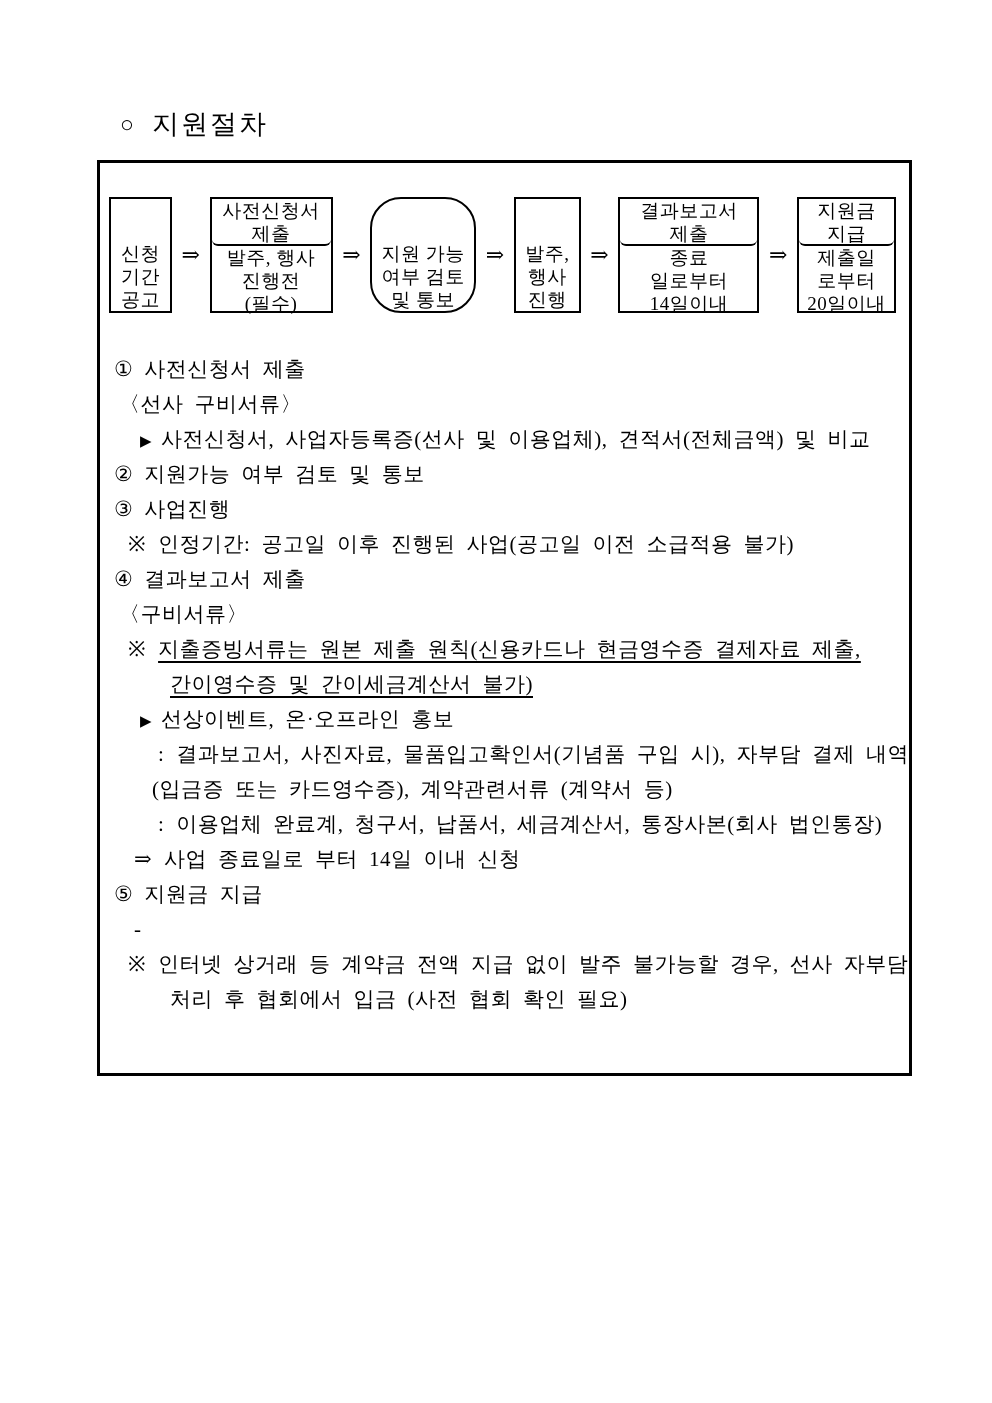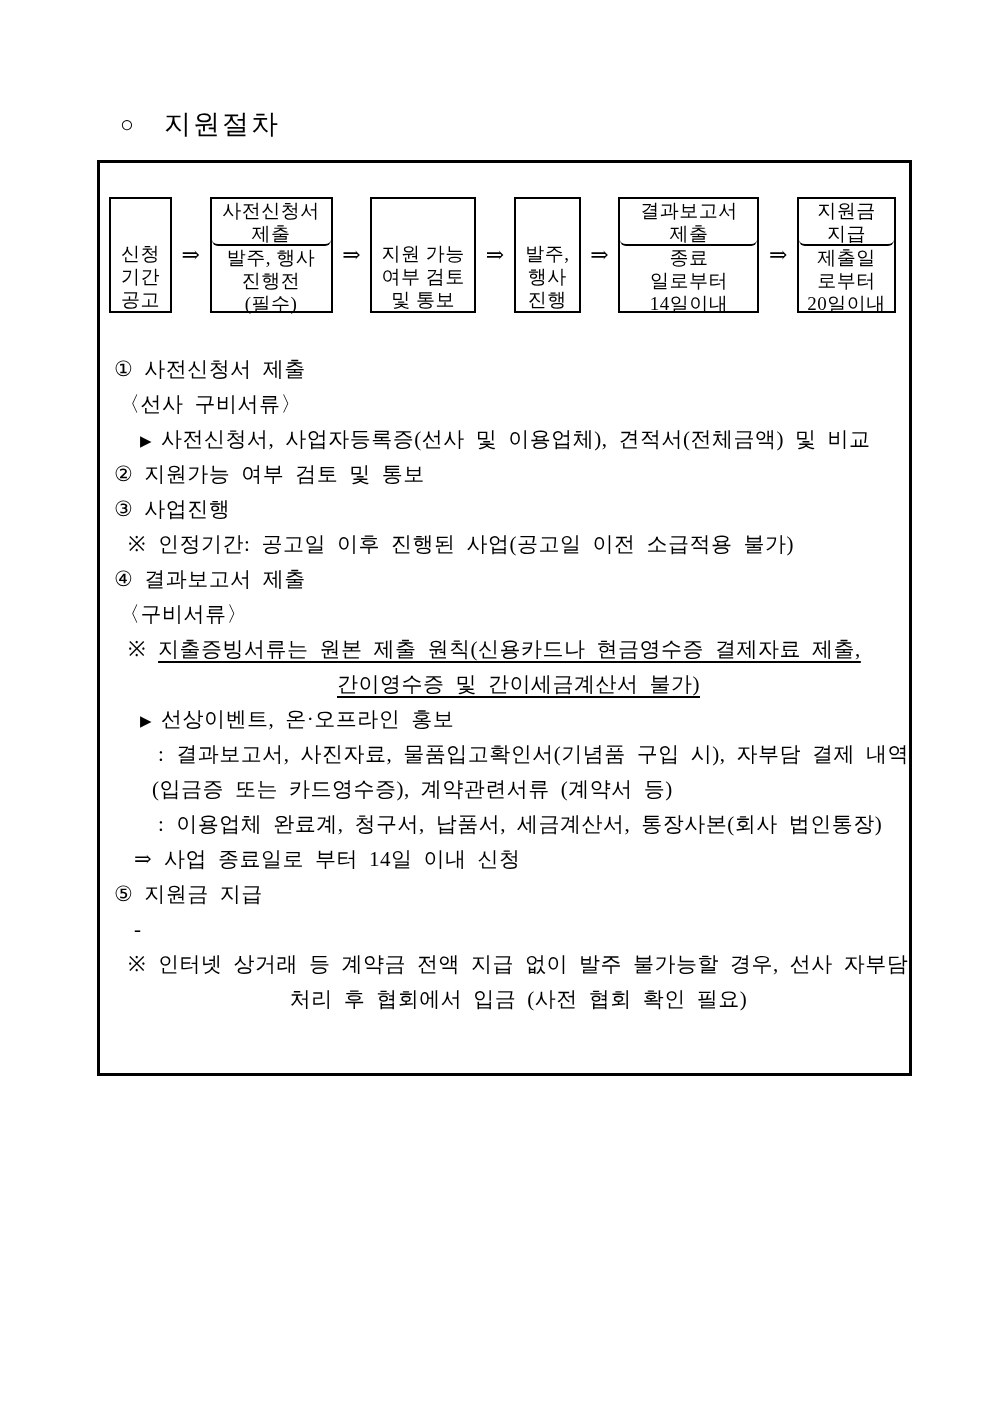--- a/index.html
+++ b/index.html
@@ -25,21 +25,20 @@
   }
   .title-bullet {
     font-size: 23px;
     margin-right: 16px;
     line-height: 1;
   }
   .title-text {
     font-size: 27px;
     line-height: 1.1;
     word-spacing: 4px;
-    margin-left: 12px;
   }
 
   
   .outer-box {
     position: absolute;
     left: 97px;
     top: 160px;
     width: 815px;
     height: 916px;
     border: 3px solid #000000;
@@ -74,21 +73,21 @@
     border-radius: 6px;
   }
   .fbot {
     flex: 1;
     display: flex;
     flex-direction: column;
     justify-content: center;
   }
   .w1 { width: 63px; }
   .w2 { width: 123px; }
-  .w3 { width: 106px; }
+  .w3 { width: 106px; border-radius: 31px; }
   .w4 { width: 67px; }
   .w5 { width: 141px; }
   .w6 { width: 99px; }
   .farrow {
     flex: 1 1 auto;
     align-self: center;
     text-align: center;
     font-size: 22px;
     line-height: 1;
   }
@@ -111,21 +110,21 @@
   .line .tx { flex: 0 0 auto; }
 
   .l-num   { padding-left: 14px; }
   .l-num .mk { margin-right: 11px; }
   .l-angle { padding-left: 19px; }
   .l-tri   { padding-left: 40px; }
   .l-tri .mk { margin-right: 9px; font-size: 15px; }
   .l-cont-tri  { padding-left: 58px; }
   .l-star  { padding-left: 28px; }
   .l-star .mk { margin-right: 12px; }
-  .l-cont-star { padding-left: 28px; justify-content: center; }
+  .l-cont-star { padding-left: 70px; }
   .l-colon { padding-left: 58px; }
   .l-colon .mk { margin-right: 12px; }
   .l-paren { padding-left: 52px; }
   .l-darr  { padding-left: 34px; }
   .l-darr .mk { margin-right: 12px; }
   .l-dash  { padding-left: 34px; }
   .l-dash .mk { margin-right: 9px; }
 
   .u {
     text-decoration: underline;

